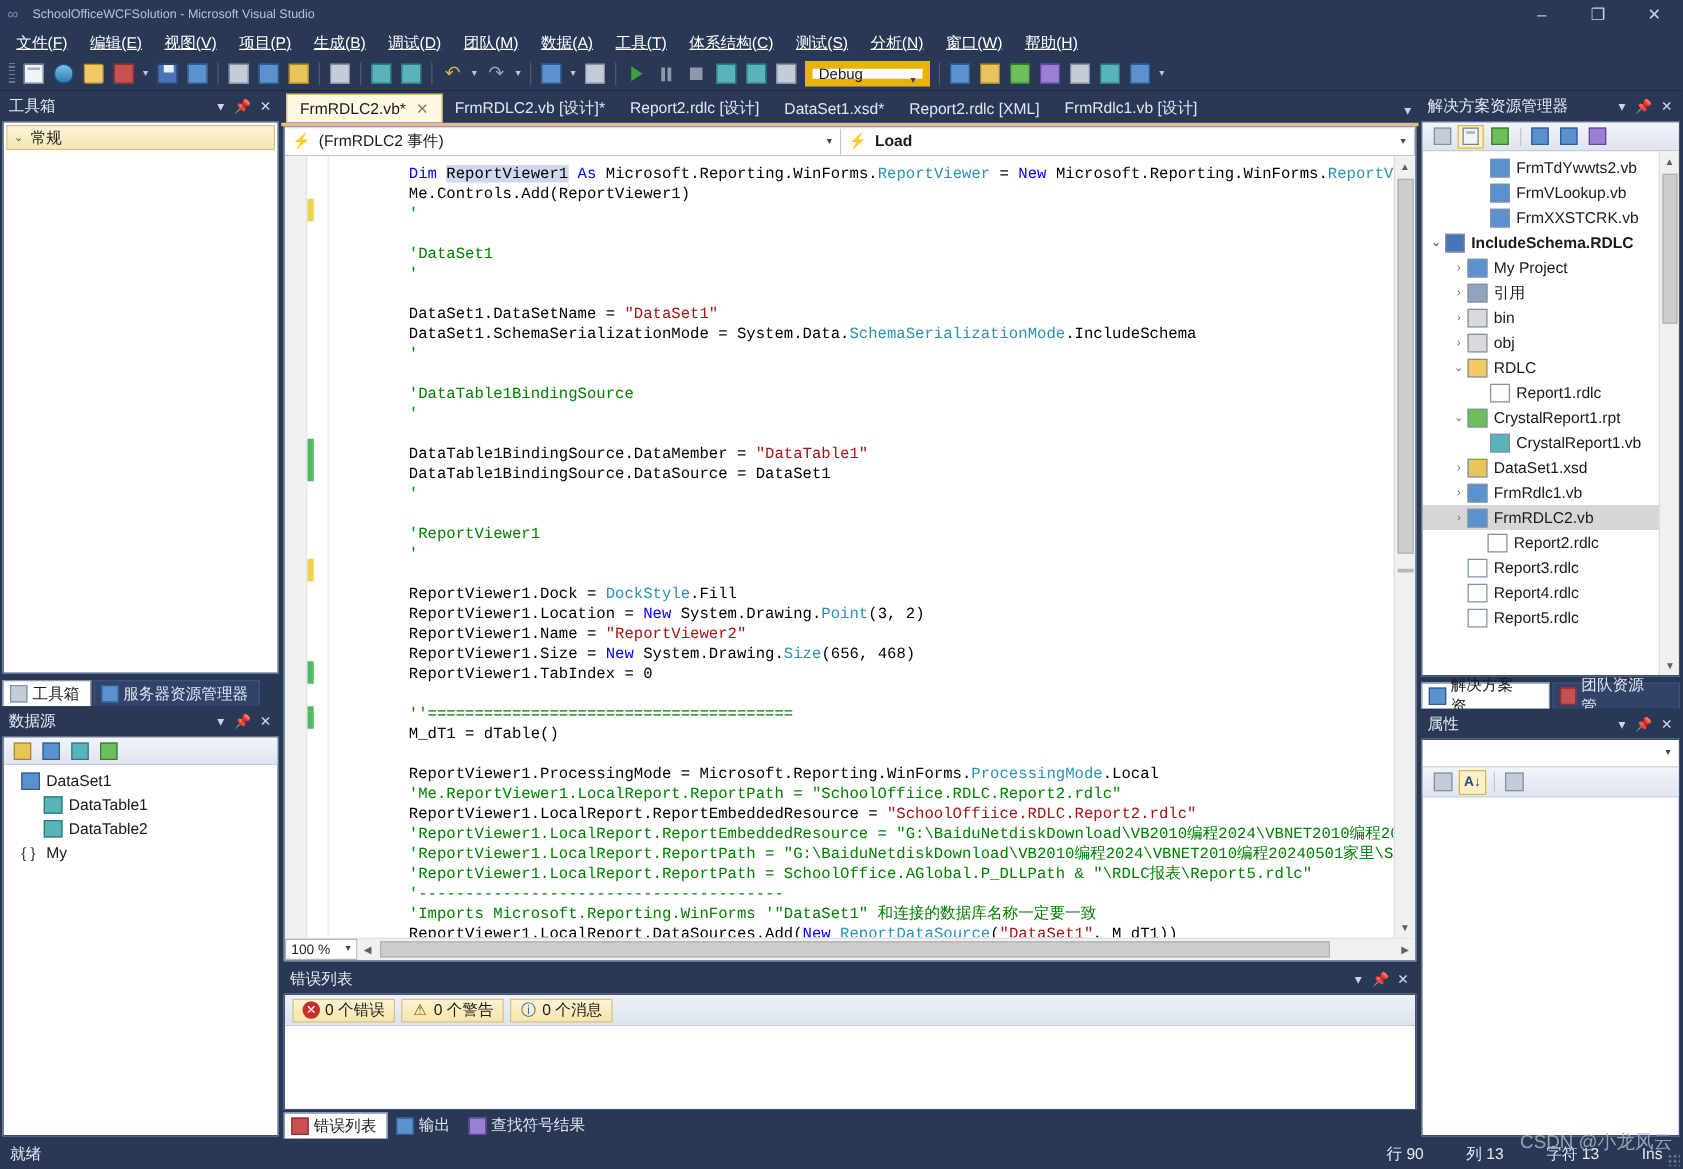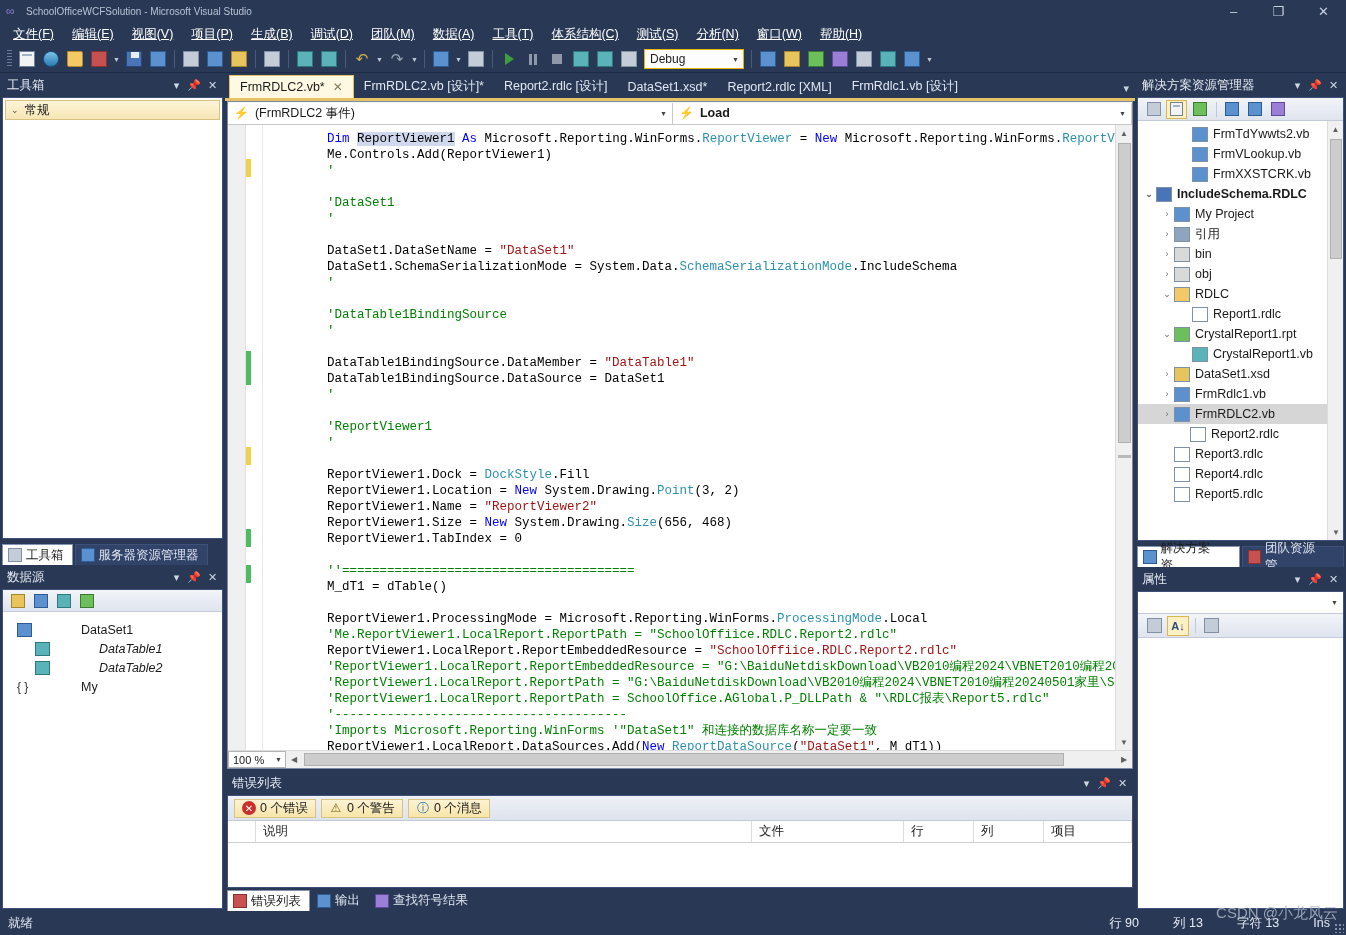--- a/index.html
+++ b/index.html
@@ -81,21 +81,21 @@
   }
   .tb-sep { width: 1px; height: 18px; background: #4a5a7a; margin: 0 4px; }
   .tb-arrow {
     width: 11px; height: 22px;
     display: flex; align-items: center; justify-content: center;
     color: #c0c8d8; font-size: 7px;
   }
   .tb-combo {
     width: 100px; height: 20px;
     background: #fdfdfd;
-    border: 1px solid #eab308;
+    border: 6px solid #eab308;
     display: flex; align-items: center;
     padding-left: 5px;
     font-size: 12px; color: #1a1a1a;
     margin: 0 3px;
     position: relative;
   }
   .tb-combo .arr {
     position: absolute; right: 4px; top: 0; height: 18px;
     display: flex; align-items: center;
     color: #444; font-size: 7px;
@@ -203,23 +203,23 @@
   .datasrc-win { flex: 1; }
   .ds-toolbar {
     height: 22px;
     background: linear-gradient(#f2f4f8, #dfe4ee);
     border-bottom: 1px solid #c3cbd9;
     display: flex; align-items: center;
     padding-left: 5px;
   }
   .ds-tb-btn { width: 20px; height: 18px; display:flex; align-items:center; justify-content:center; margin-right:3px; }
   .ds-tree { padding: 6px 0 0 10px; font-size: 12.5px; color: #1a1a1a; }
-  .ds-node { display: flex; align-items: flex-end; height: 19px; padding-left: 4px; gap: 44px; }
+  .ds-node { display: flex; align-items: flex-start; height: 19px; padding-left: 4px; }
   .ds-node .nic { width: 15px; height: 14px; margin-right: 5px; }
-  .ds-node.ind1 { padding-left: 22px; font-style: italic; }
+  .ds-node.ind1 { padding-left: 22px; }
 
   
   .center-col {
     flex: 1;
     display: flex; flex-direction: column;
     min-width: 0;
     background: #293955;
   }
   .doc-tabs {
     height: 25px;
@@ -751,28 +751,20 @@
             </div>
             <div class="err-chip">
               <span class="ci" style="color:#6b5600;font-size:12px">⚠</span>
               <span>0 个警告</span>
             </div>
             <div class="err-chip">
               <span class="ci" style="color:#2b6cb0;font-size:12px">ⓘ</span>
               <span>0 个消息</span>
             </div>
           </div>
-          <div class="err-head">
-            <div class="cell" style="width:28px"></div>
-            <div class="cell" style="width:496px">说明</div>
-            <div class="cell" style="width:152px">文件</div>
-            <div class="cell" style="width:70px">行</div>
-            <div class="cell" style="width:70px">列</div>
-            <div class="cell" style="flex:1">项目</div>
-          </div>
           <div class="err-rows"></div>
         </div>
         <div class="err-tabs">
           <div class="tw-tab active">
             <span class="ti ic ic-red"></span>
             <span>错误列表</span>
           </div>
           <div class="tw-tab" style="background:transparent;border:none">
             <span class="ti ic ic-blue"></span>
             <span>输出</span>

